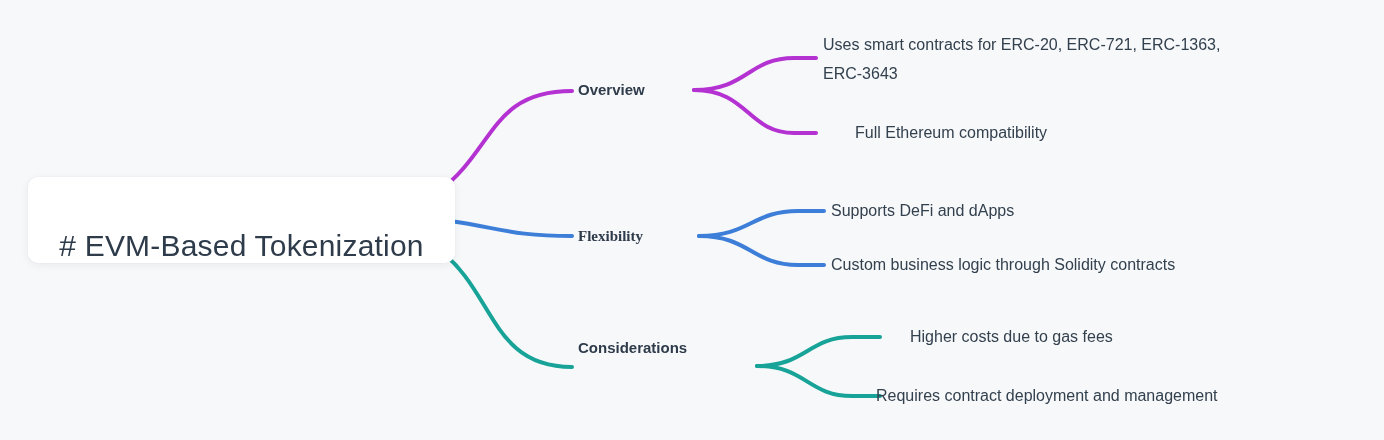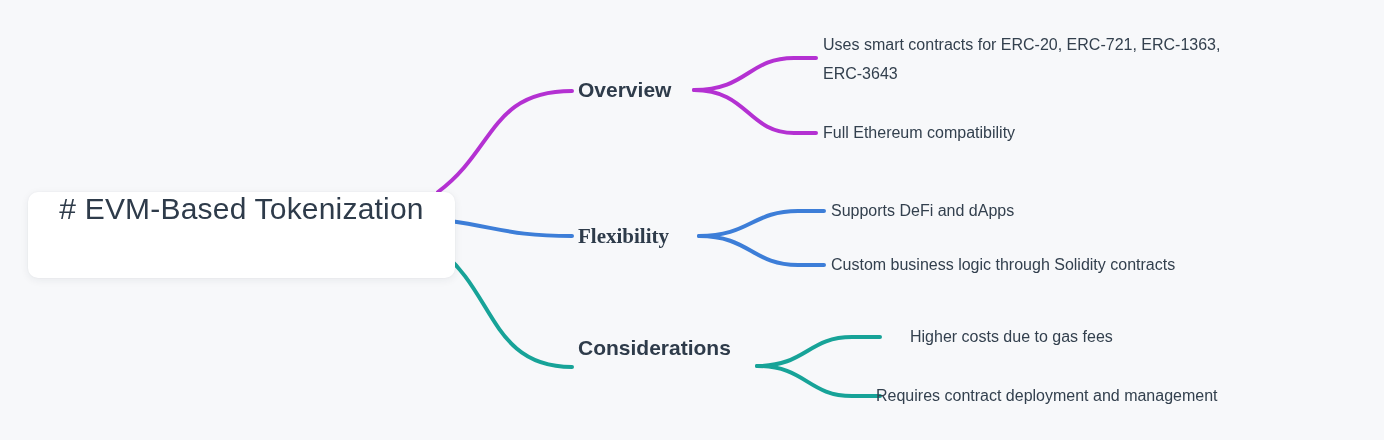--- a/index.html
+++ b/index.html
@@ -27,55 +27,55 @@
     stroke-linejoin: round;
   }
   .node {
     position: absolute;
     color: #2e3b4a;
     white-space: nowrap;
     z-index: 2;
   }
   .root-card {
     left: 28px;
-    top: 192px;
+    top: 177px;
     width: 427px;
     height: 86px;
     background: #ffffff;
     border-radius: 10px;
     box-shadow: 0 2px 8px rgba(30, 40, 60, 0.07), 0 0 2px rgba(30, 40, 60, 0.05);
     display: flex;
-    align-items: flex-start;
+    align-items: flex-end;
     justify-content: center;
   }
   .root-label {
     font-size: 30px;
     font-weight: 500;
     color: #2e3b4a;
     letter-spacing: 0.2px;
   }
   .branch-label {
-    font-size: 21px;
+    font-size: 15px;
     font-weight: 700;
     line-height: 26px;
   }
   .child-label {
     font-size: 16px;
     font-weight: 400;
     line-height: 29px;
     color: #33404e;
     white-space: pre-line;
   }
   
   .pos-overview       { left: 578px; top: 77px;  }
   .pos-flexibility    { left: 578px; top: 223px; font-family: Liberation Serif, serif; }
   .pos-considerations { left: 578px; top: 335px; }
   
   .pos-ov-c0   { left: 823px; top: 30px;  }
-  .pos-ov-c1   { left: 823px; top: 118px; }
+  .pos-ov-c1   { left: 855px; top: 118px; }
   .pos-fx-c0   { left: 831px; top: 196px; }
   .pos-fx-c1   { left: 831px; top: 250px; }
   .pos-cn-c0   { left: 888px; top: 322px; margin-left: 22px; }
   .pos-cn-c1   { left: 876px; top: 381px; }
 </style>
 </head>
 <body>
 
 <svg id="links" width="1384" height="440" viewBox="0 0 1384 440">
 

